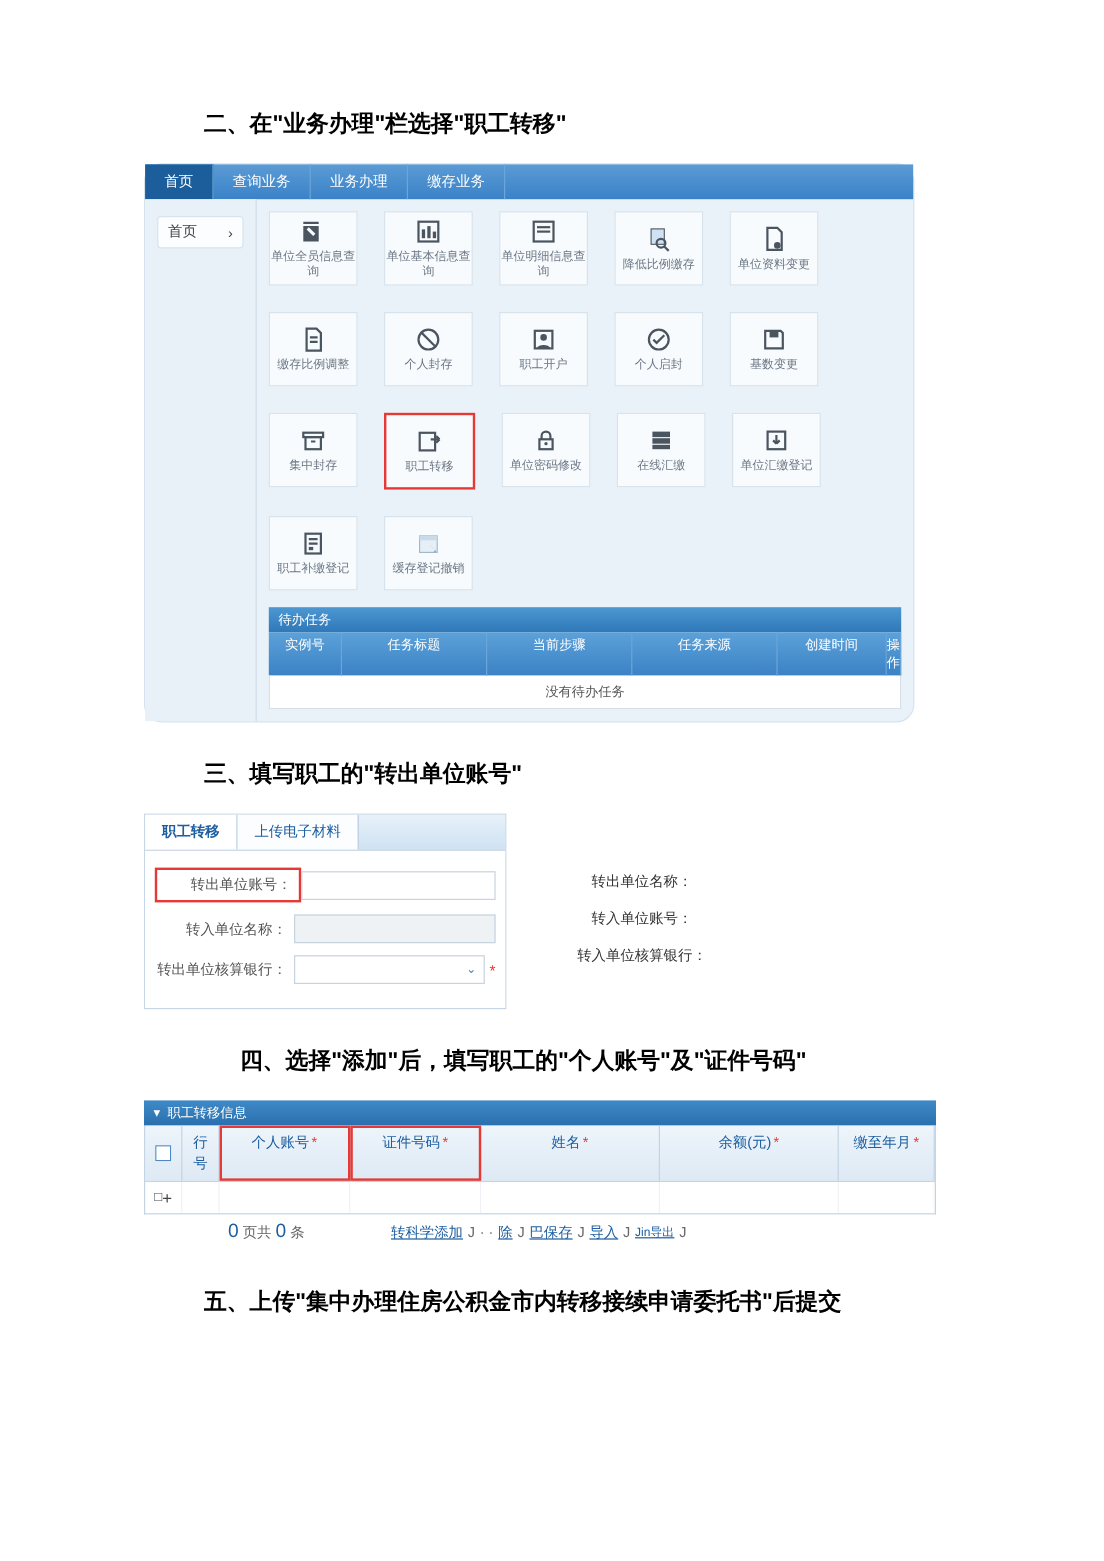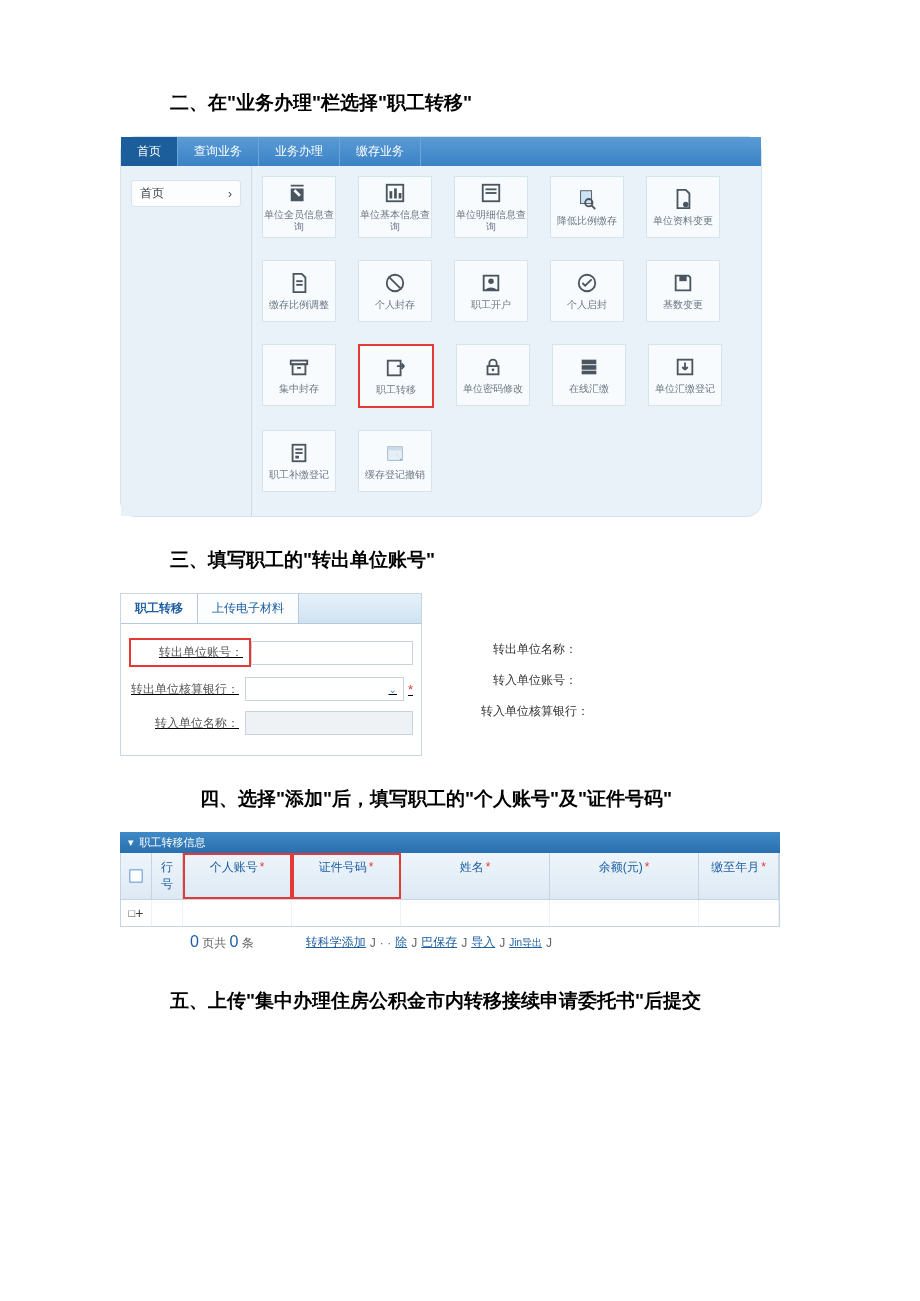--- a/index.html
+++ b/index.html
@@ -90,21 +90,21 @@
   .sc2 { width:300px; border:1px solid #c7d6e4; }
   .tabs {
     display:flex; background:linear-gradient(#e7f1fa,#cfe2f2); border-bottom:1px solid #b5c9db;
   }
   .tab {
     padding:6px 14px; font-size:12px; color:#1d5ea0; border-right:1px solid #b5c9db;
     background:#fbfdff;
   }
   .tab.active { background:#fff; font-weight:600;}
   .form-block { background:#fff; padding:14px 8px 10px 8px;}
-  .field-row { display:flex; align-items:center; margin-bottom:10px; font-size:12px;text-decoration:underline;}
+  .field-row { display:flex; align-items:center; margin-bottom:10px; font-size:12px;}
   .field-label {
     width:110px; text-align:right; color:#555; padding-right:6px;
   }
   .field-label.hl { border:2px solid #e53935; padding:4px 6px; width:106px;}
   .field-input {
     flex:1; height:22px; border:1px solid #c7d3de; background:#fff;
   }
   .field-input.dropdown { display:flex; align-items:center; justify-content:flex-end;}
   .dd-arrow { color:#4a86c6; font-size:10px; padding:0 6px;}
   .req { color:#e53935; margin-left:4px; font-size:13px;}
@@ -332,47 +332,59 @@
               <svg viewBox="0 0 24 24">
                 <rect x="4" y="5" width="16" height="15" fill="#e6eef6" stroke="#9fb4c8"></rect>
                 <rect x="4" y="5" width="16" height="4" fill="#c9dbea"></rect>
                 <path d="M14 14l5 5-2 1 1-2-5-5z" fill="#4a86c6"></path>
               </svg>
             </span>
           <span>缓存登记撤销</span>
           </div>
         <div class="icon-cell" style="visibility:hidden"></div>
       </div>
+      <div>
+        <div class="task-header">待办任务</div>
+        <div class="task-cols">
+          <div class="c1">实例号</div>
+          <div class="c2">任务标题</div>
+          <div class="c3">当前步骤</div>
+          <div class="c4">任务来源</div>
+          <div class="c5">创建时间</div>
+          <div class="c6">操作</div>
+        </div>
+        <div class="task-empty">没有待办任务</div>
+      </div>
     </div>
   </div>
 </div>
 
 <div class="section-heading">三、填写职工的"转出单位账号"</div>
 
 <div style="display:flex; align-items:flex-start;">
   <div class="sc2">
     <div class="tabs">
       <div class="tab active">职工转移</div>
       <div class="tab">上传电子材料</div>
     </div>
     <div class="form-block">
       <div class="field-row">
         <div class="field-label hl">转出单位账号：</div>
         <div class="field-input"></div>
+      </div>
+      <div class="field-row">
+        <div class="field-label">转入单位名称：</div>
+        <div class="field-input" style="background:#eef2f5"></div>
       </div>
       <div class="field-row">
         <div class="field-label">转出单位核算银行：</div>
         <div class="field-input dropdown">
           <span class="dd-arrow">⌄</span>
         </div>
         <span class="req">*</span>
-      </div>
-      <div class="field-row">
-        <div class="field-label">转入单位名称：</div>
-        <div class="field-input" style="background:#eef2f5"></div>
       </div>
     </div>
   </div>
   <div class="sc2-right">
     <div class="r">转出单位名称：</div>
     <div class="r">转入单位账号：</div>
     <div class="r">转入单位核算银行：</div>
   </div>
 </div>
 
@@ -410,21 +422,21 @@
         <div class="w-date"></div>
     </div>
   </div>
   <div class="pager">
     <span style="margin-left:50px">
       <span class="zeros">0</span>
       <span>页共</span>
       <span class="zeros">0</span>
       <span>条</span>
     </span>
-    <span style="margin-left:52px; display:flex; gap:4px; align-items:center;">
+    <span style="margin-left:72px; display:flex; gap:4px; align-items:center;">
       <span class="link">转科学添加</span>
         <span class="j">J</span>
       <span>· ·</span>
       <span class="link">除</span>
         <span class="j">J</span>
       <span class="link">巴保存</span>
         <span class="j">J</span>
       <span class="link">导入</span>
         <span class="j">J</span>
       <span class="link" style="font-size:10px">Jin导出</span>

